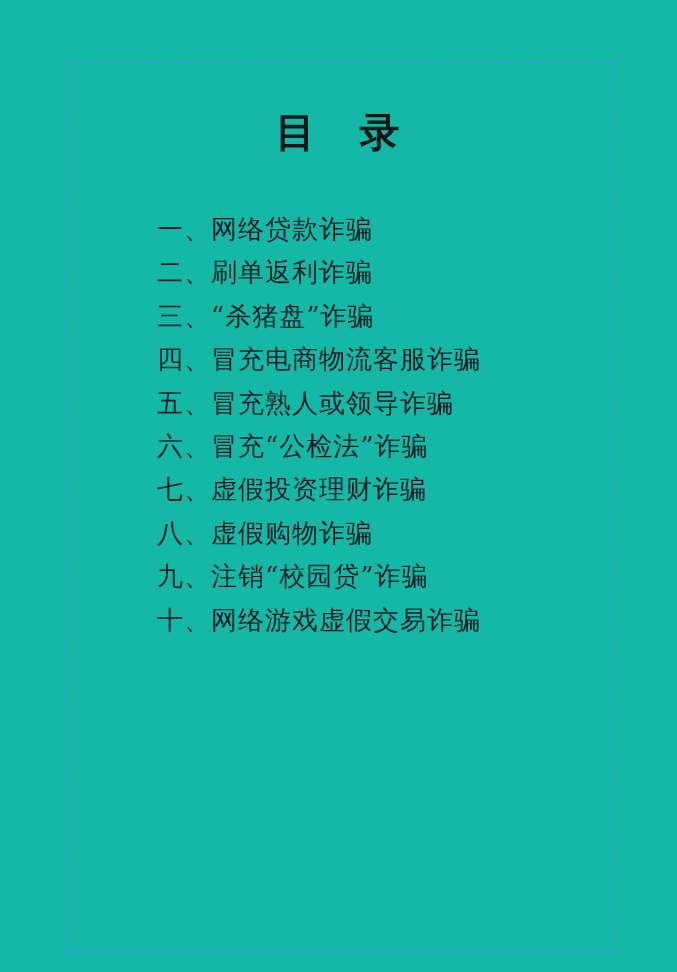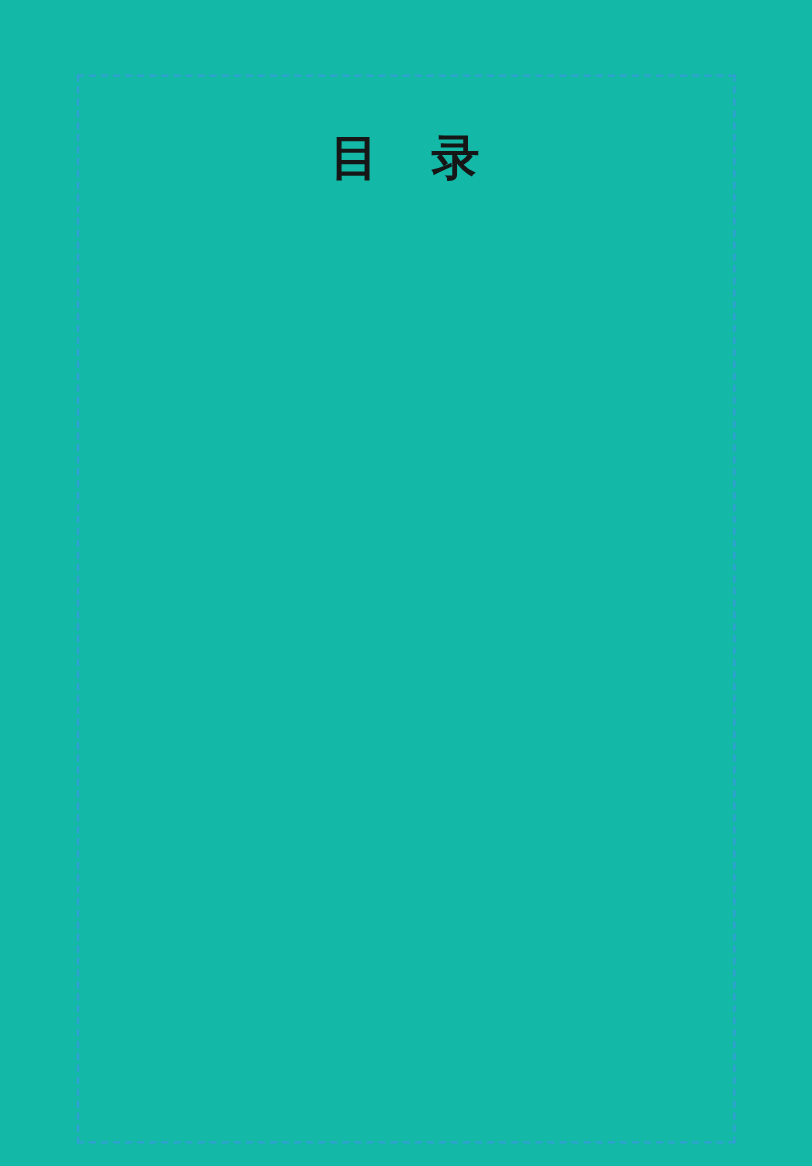--- a/index.html
+++ b/index.html
@@ -56,14 +56,26 @@
     white-space: pre;
     letter-spacing: 1px;
   }
 </style>
 </head>
 <body>
 
 <div class="page">
   <div class="frame">
     <h1 class="title">目　录</h1>
+    <ol class="toc-list">
+      <li>一、网络贷款诈骗</li>
+      <li>二、刷单返利诈骗</li>
+      <li>三、“杀猪盘”诈骗</li>
+      <li>四、冒充电商物流客服诈骗</li>
+      <li>五、冒充熟人或领导诈骗</li>
+      <li>六、冒充“公检法”诈骗</li>
+      <li>七、虚假投资理财诈骗</li>
+      <li>八、虚假购物诈骗</li>
+      <li>九、注销“校园贷”诈骗</li>
+      <li>十、网络游戏虚假交易诈骗</li>
+    </ol>
   </div>
 </div>
 
 </body></html>

